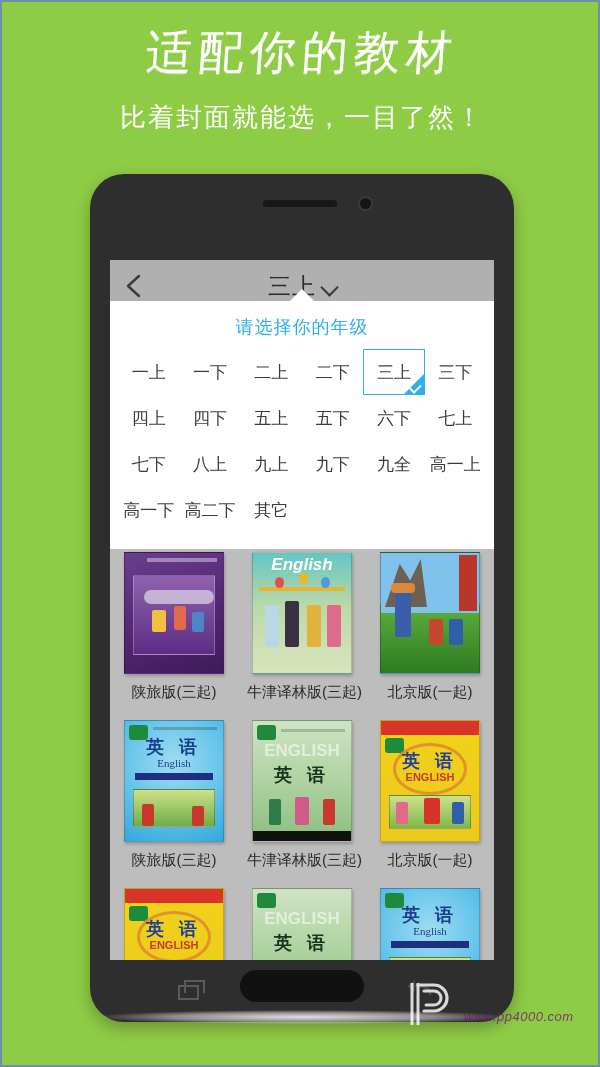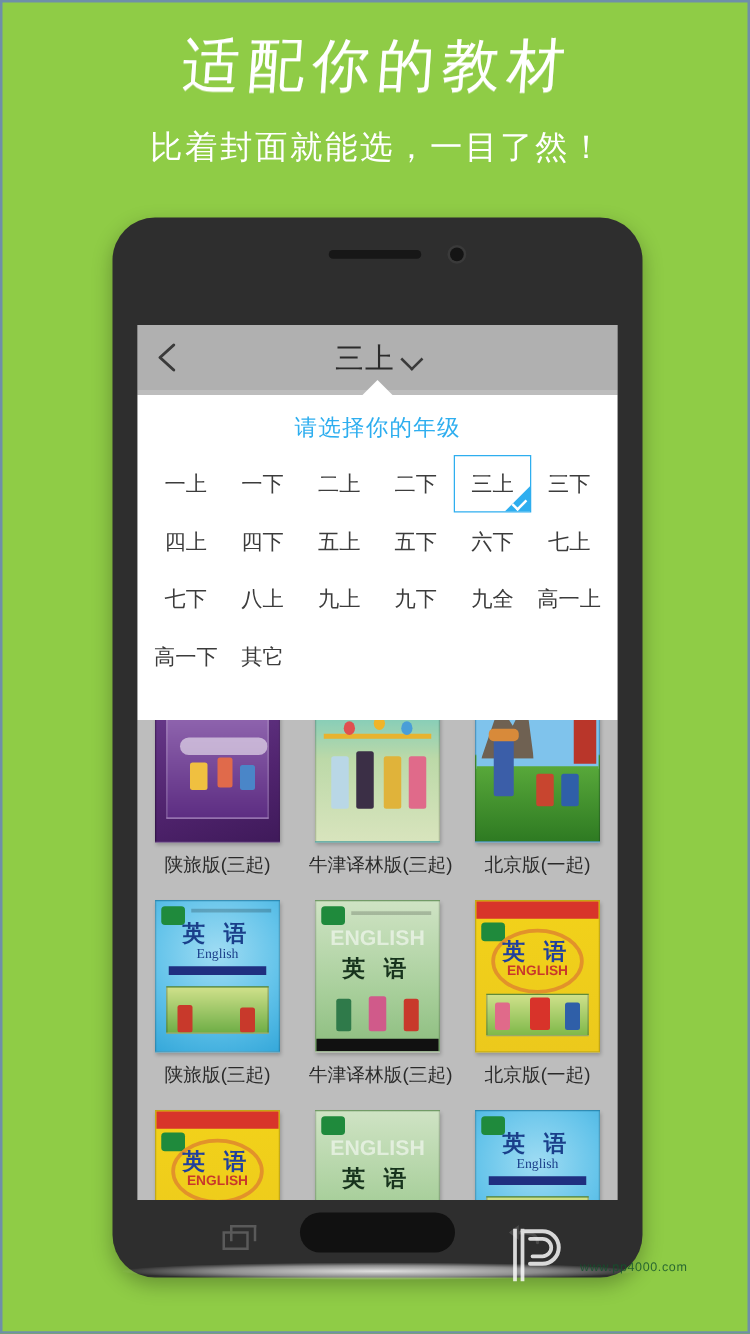--- a/index.html
+++ b/index.html
@@ -73,23 +73,23 @@
     font-size:23px;color:#2b2b2b;letter-spacing:1px;
   }
   .nav-title .caret{
     display:inline-block;margin-left:7px;margin-top:3px;
     width:11px;height:11px;border-right:2px solid #3a3a3a;border-bottom:2px solid #3a3a3a;
     transform:rotate(45deg);
   }
 
   
   .panel{
-    position:absolute;left:0;top:56px;width:384px;
+    position:absolute;left:0;top:41px;width:384px;
     background:#ffffff;
-    padding-bottom:18px;
+    padding-bottom:6px;
   }
   .panel-arrow{
     position:absolute;left:50%;margin-left:-13px;top:-12px;
     width:0;height:0;border-left:13px solid transparent;border-right:13px solid transparent;
     border-bottom:13px solid #ffffff;
   }
   .panel-head{
     text-align:center;font-size:18px;color:#2eaeef;
     padding:14px 0 10px 0;letter-spacing:1px;
   }
@@ -204,22 +204,23 @@
     opacity:.82;
   }
   .wm-logo{
     position:absolute;left:0;top:4px;width:56px;height:52px;
   }
   .wm-text{
     position:absolute;left:62px;top:2px;font-size:27px;color:#ffffff;
     letter-spacing:2px;text-shadow:0 1px 2px rgba(0,0,0,.12);
   }
   .wm-url{
-    position:absolute;left:62px;top:36px;font-size:10px;color:#14532d;
+    position:absolute;left:62px;top:36px;font-size:13px;color:#701a75;
     letter-spacing:.5px;
+    font-style:italic;
   }
 </style>
 </head>
 <body>
 
 <div class="screenshot">
 
   <div class="promo-title">适配你的教材</div>
   <div class="promo-sub">比着封面就能选，一目了然！</div>
 
@@ -444,20 +445,23 @@
         <div class="grade-cell">
             <span>九全</span>
           </div>
         <div class="grade-cell">
             <span>高一上</span>
           </div>
         <div class="grade-cell">
             <span>高一下</span>
           </div>
         <div class="grade-cell">
+            <span>高二下</span>
+          </div>
+        <div class="grade-cell">
             <span>其它</span>
           </div>
       </div>
     </div>
   </div>
 
   <div class="navbar">
     <div class="nav-recent">
       <i class="a"></i>
         <i class="b"></i>

